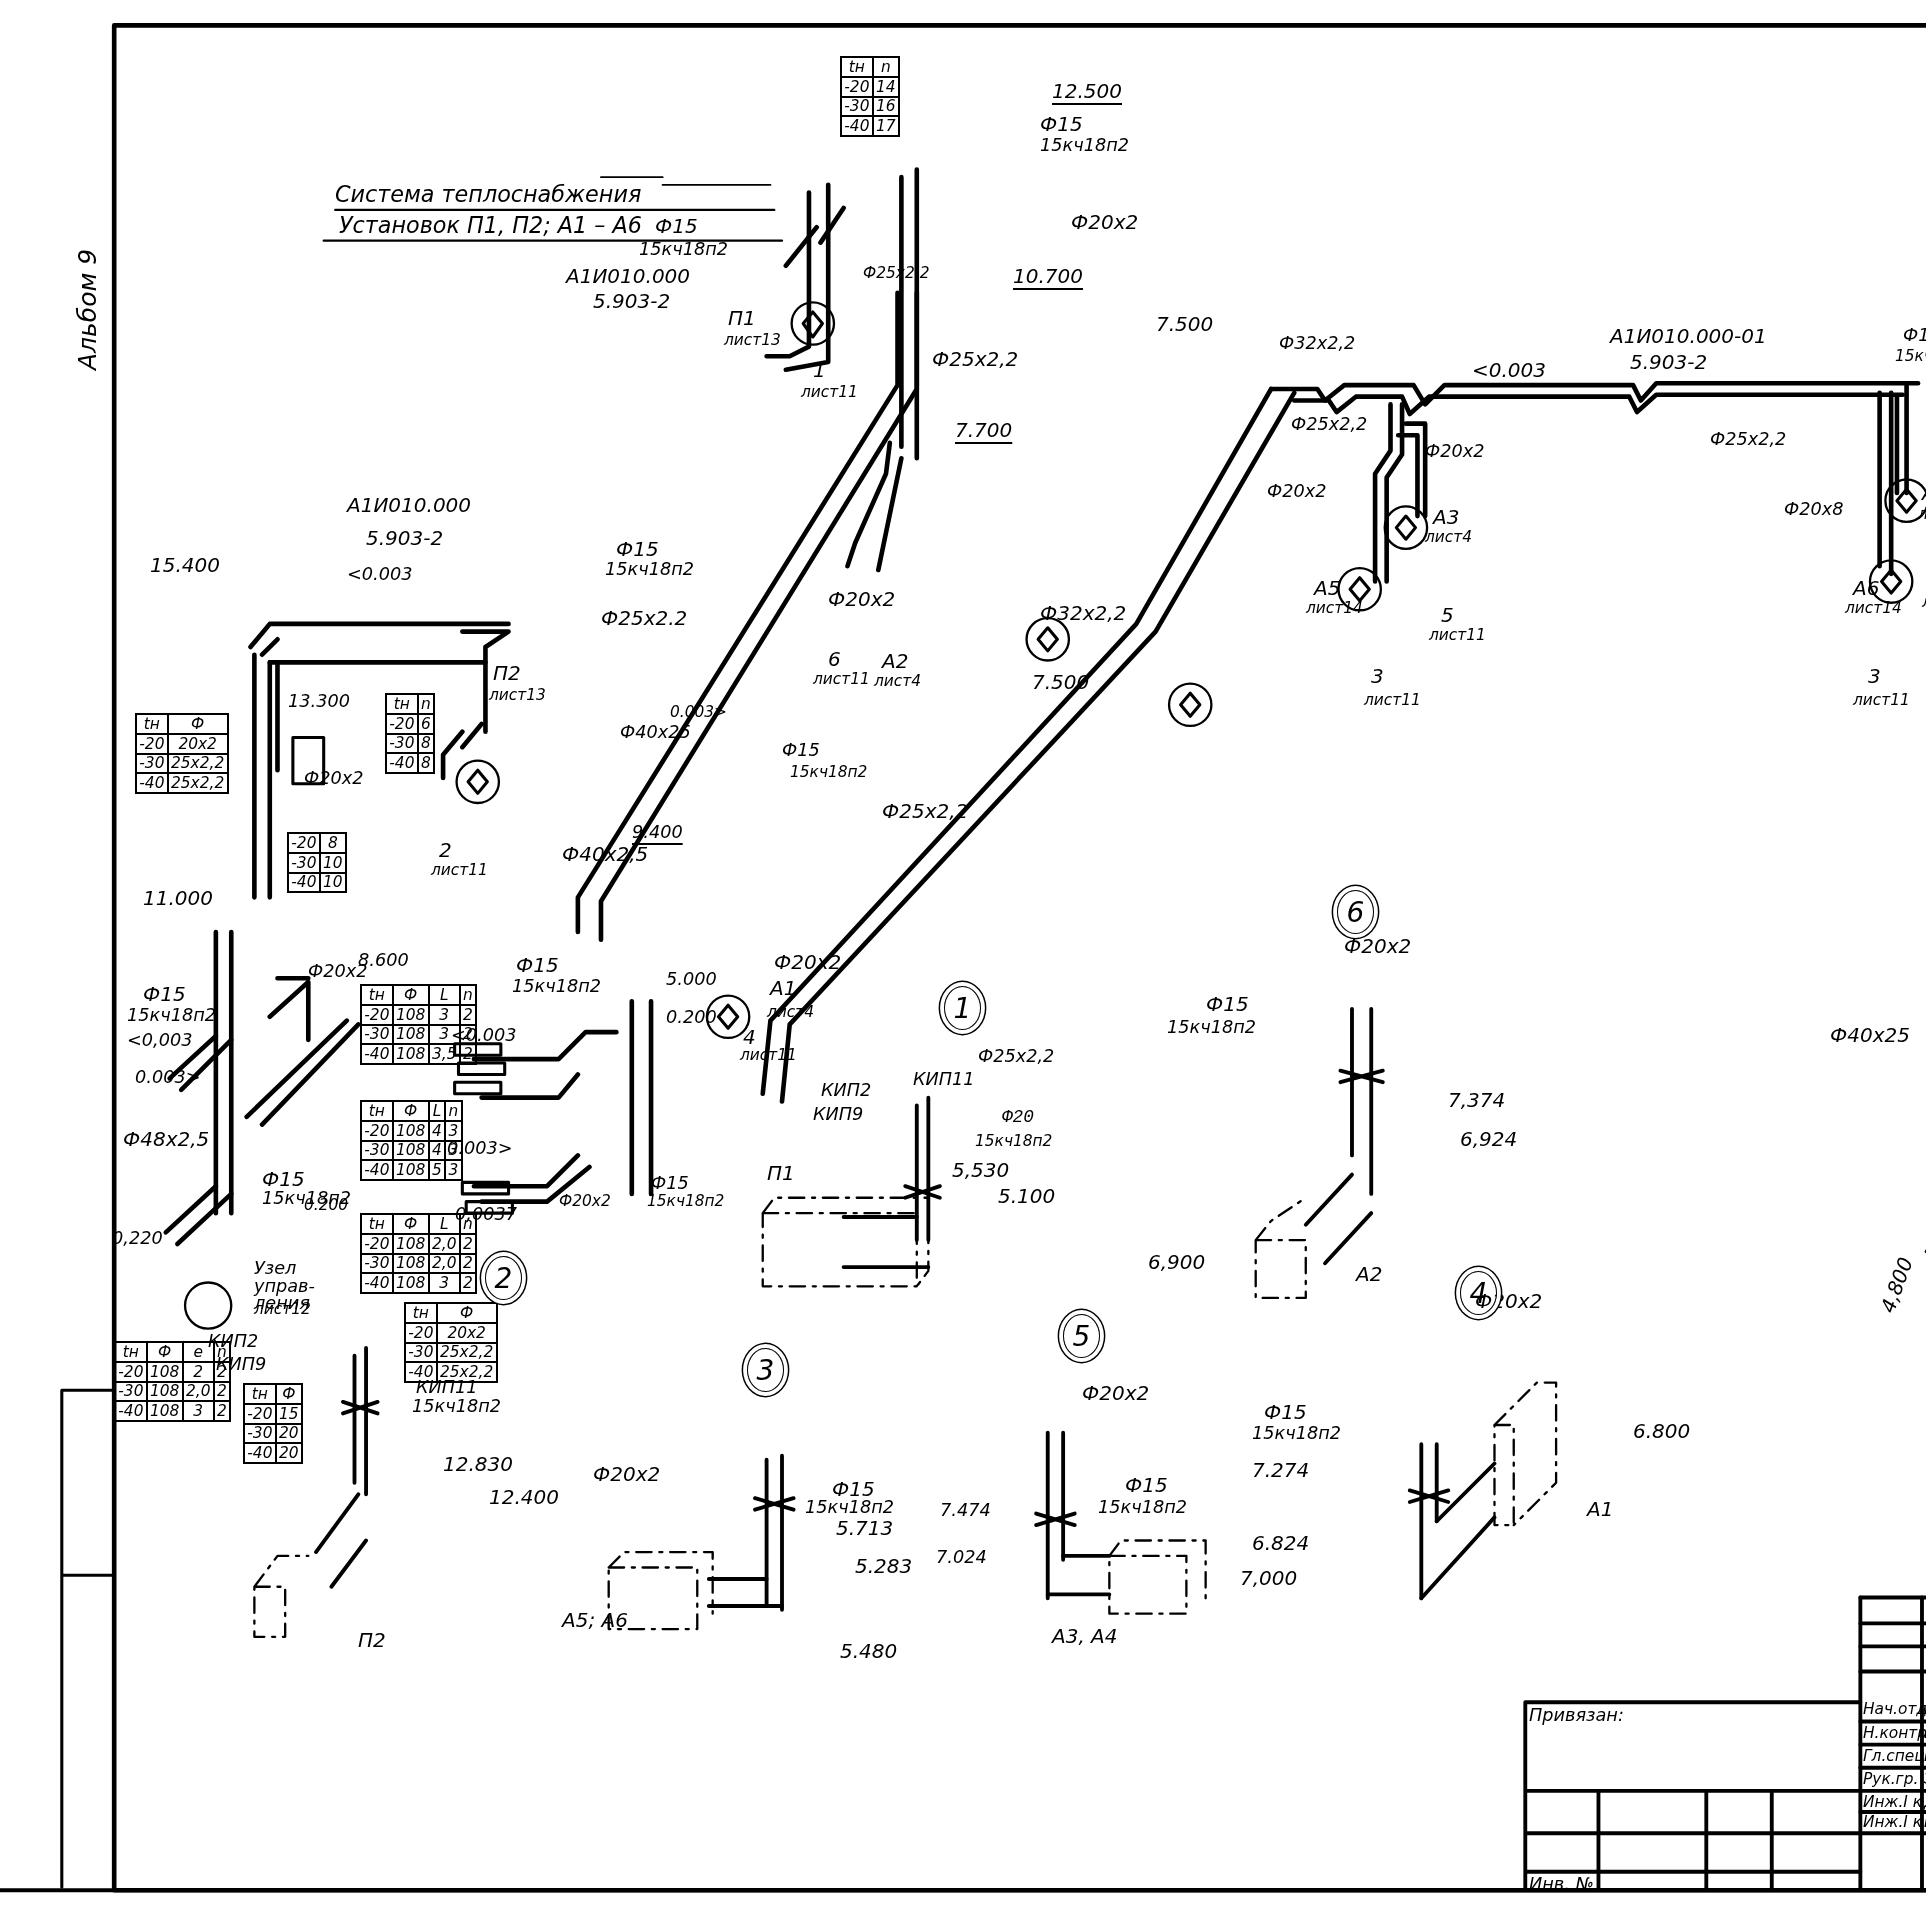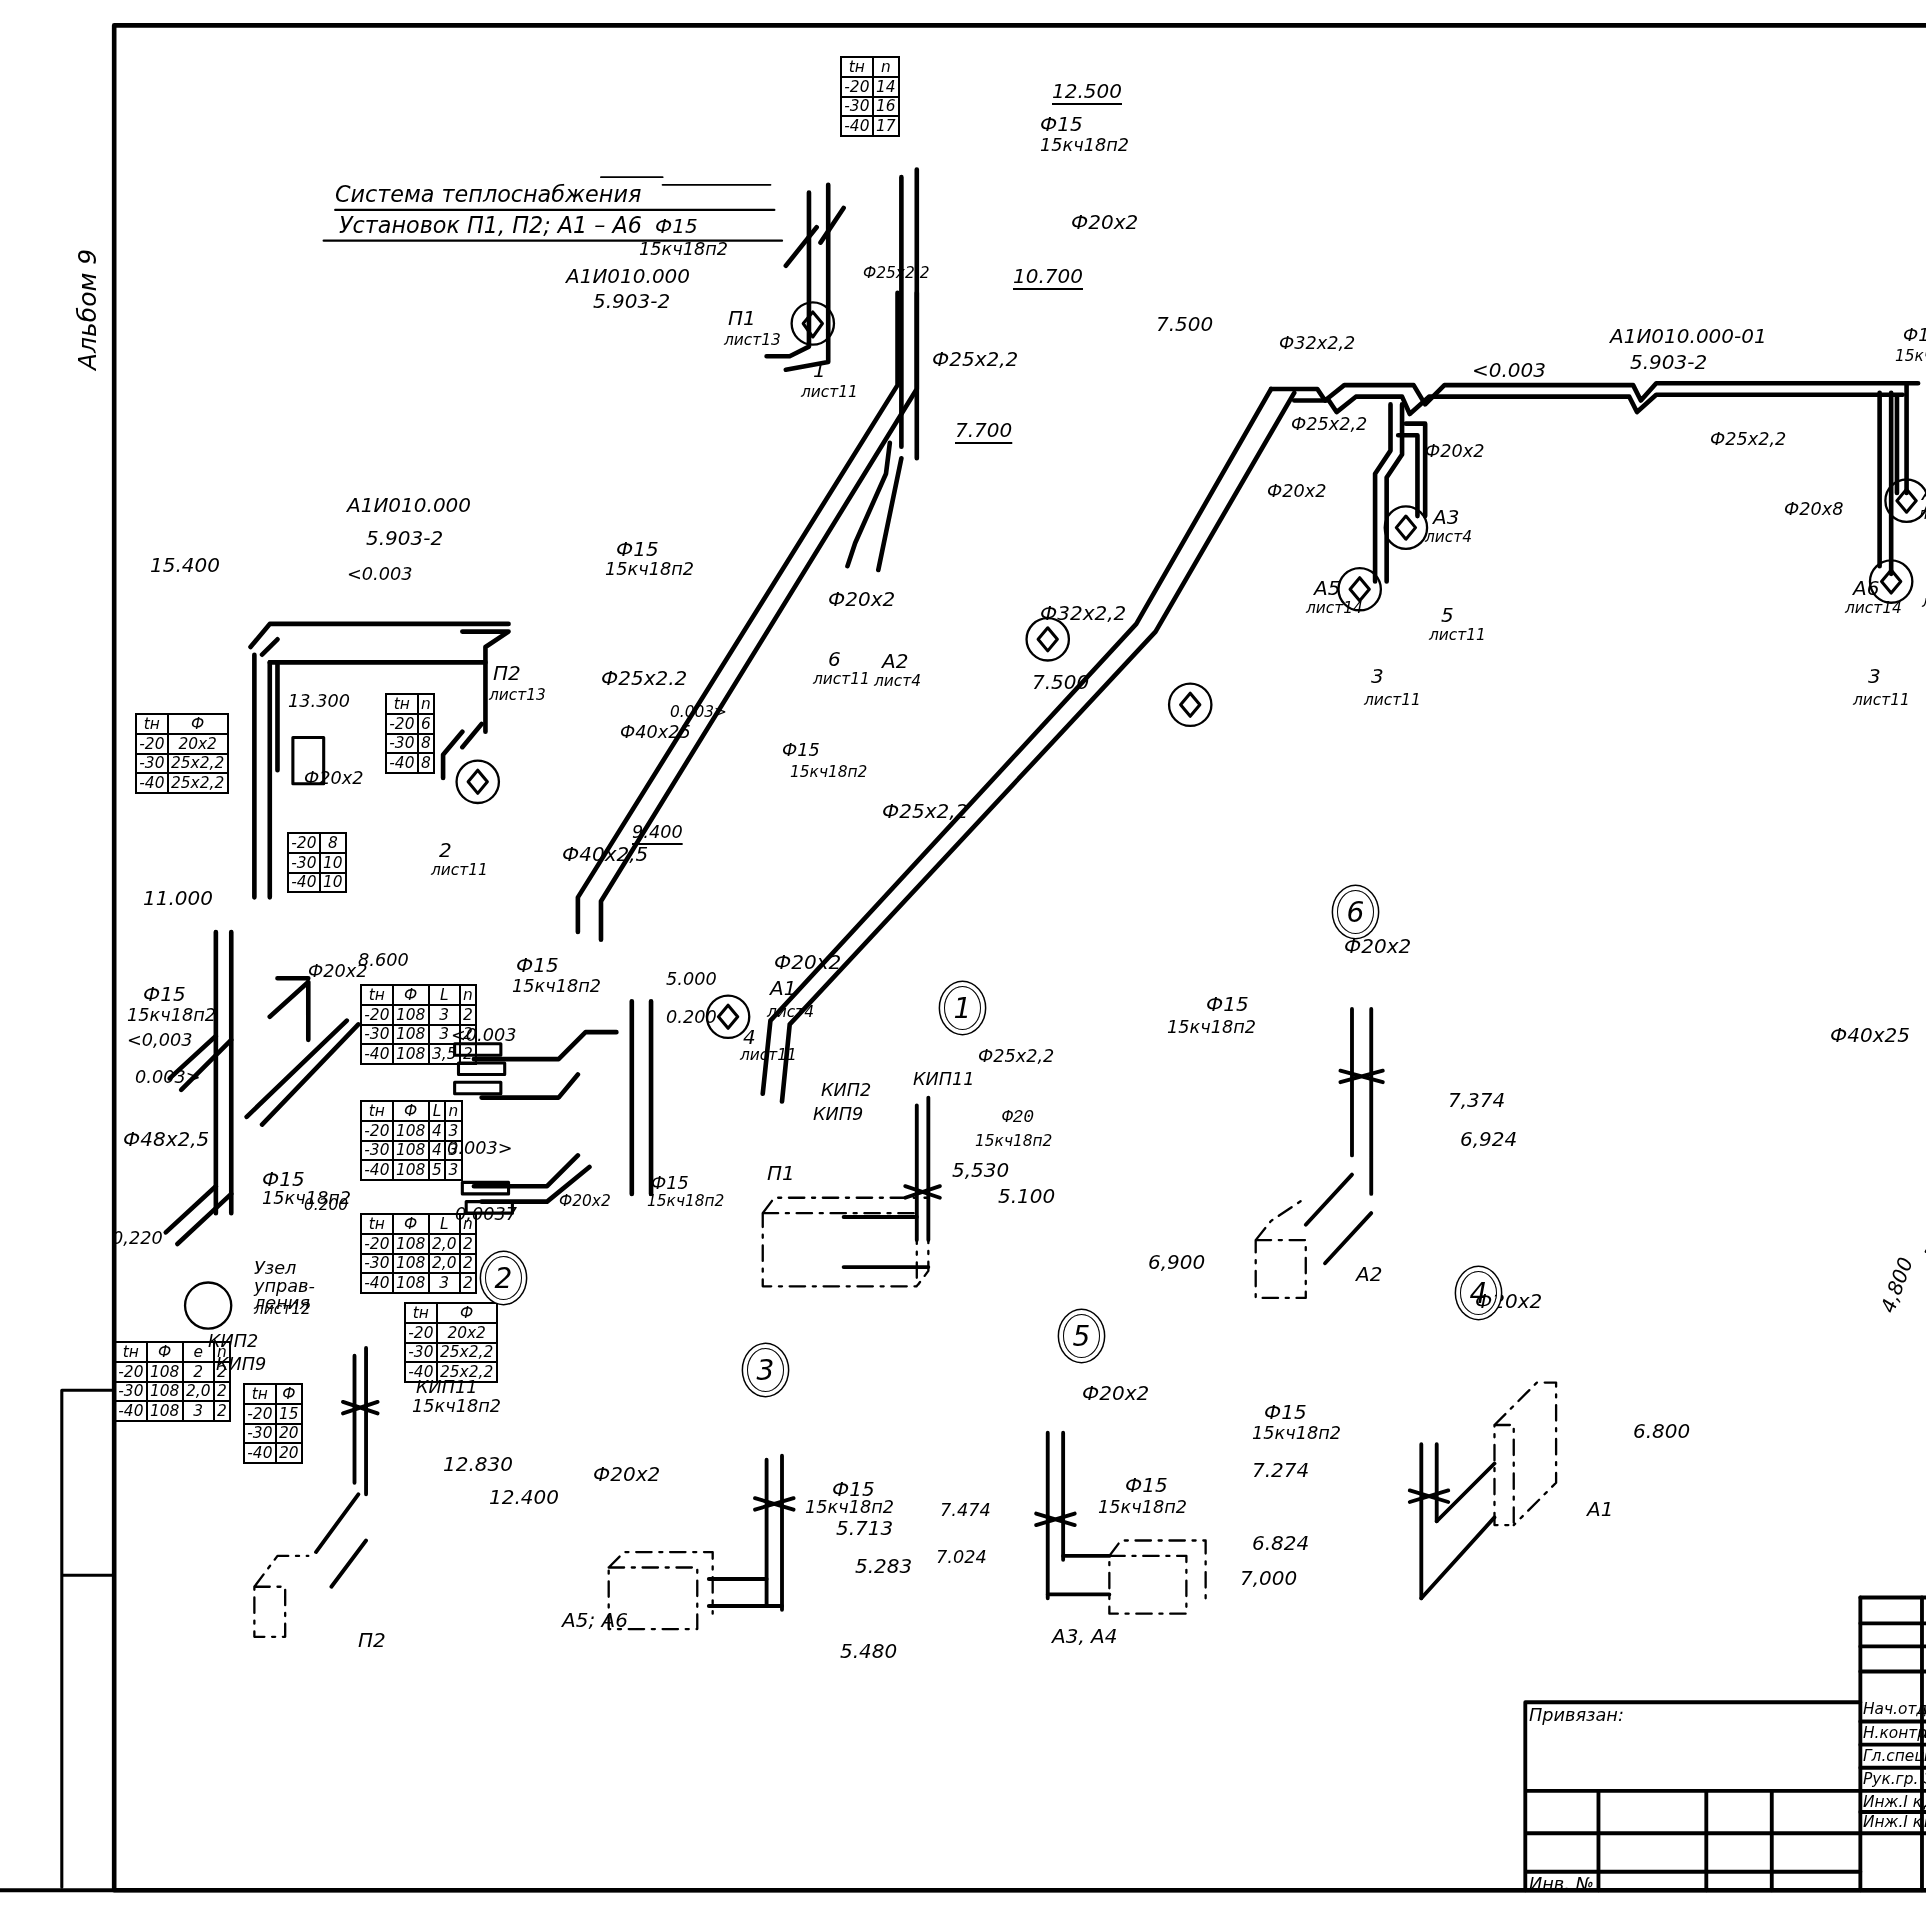--- a/index.html
+++ b/index.html
@@ -435,21 +435,21 @@
   <div class="t s52" style="left:616px;top:539px;">Ф15</div>
   <div class="t s46" style="left:605px;top:561px;">15кч18п2</div>
   <div class="t s52" style="left:150px;top:555px;">15.400</div>
   <div class="t s46" style="left:347px;top:566px;">&lt;0.003</div>
   <div class="t s46" style="left:288px;top:693px;">13.300</div>
   <div class="t s46" style="left:304px;top:770px;">Ф20х2</div>
   <div class="t s52" style="left:493px;top:663px;">П2</div>
   <div class="t s40" style="left:489px;top:688px;">лист13</div>
   <div class="t s52" style="left:439px;top:840px;">2</div>
   <div class="t s40" style="left:431px;top:863px;">лист11</div>
-  <div class="t s52" style="left:601px;top:668px;">Ф25х2.2</div>
+  <div class="t s52" style="left:601px;top:608px;">Ф25х2.2</div>
   <div class="t s46" style="left:620px;top:724px;">Ф40х25</div>
   <div class="t s40" style="left:670px;top:705px;">0.003&gt;</div>
   <div class="t s52" style="left:562px;top:844px;">Ф40х2,5</div>
   <div class="t s46 u" style="left:632px;top:824px;">9.400</div>
   <div class="t s52" style="left:143px;top:888px;">11.000</div>
   <div class="t s46" style="left:358px;top:952px;text-align:center;">8.600</div>
 
   <div class="t s52" style="left:828px;top:589px;">Ф20х2</div>
   <div class="t s52" style="left:828px;top:649px;">6</div>
   <div class="t s40" style="left:813px;top:672px;">лист11</div>

